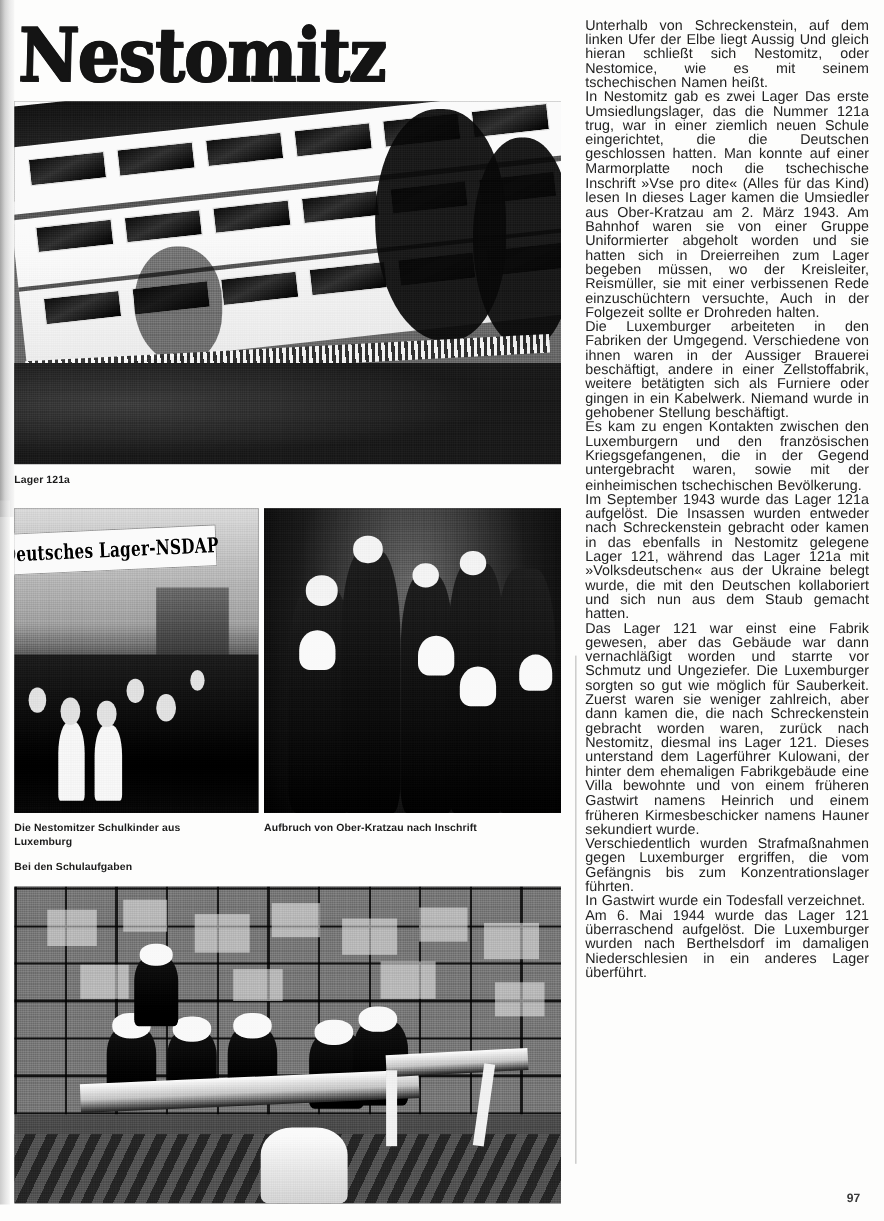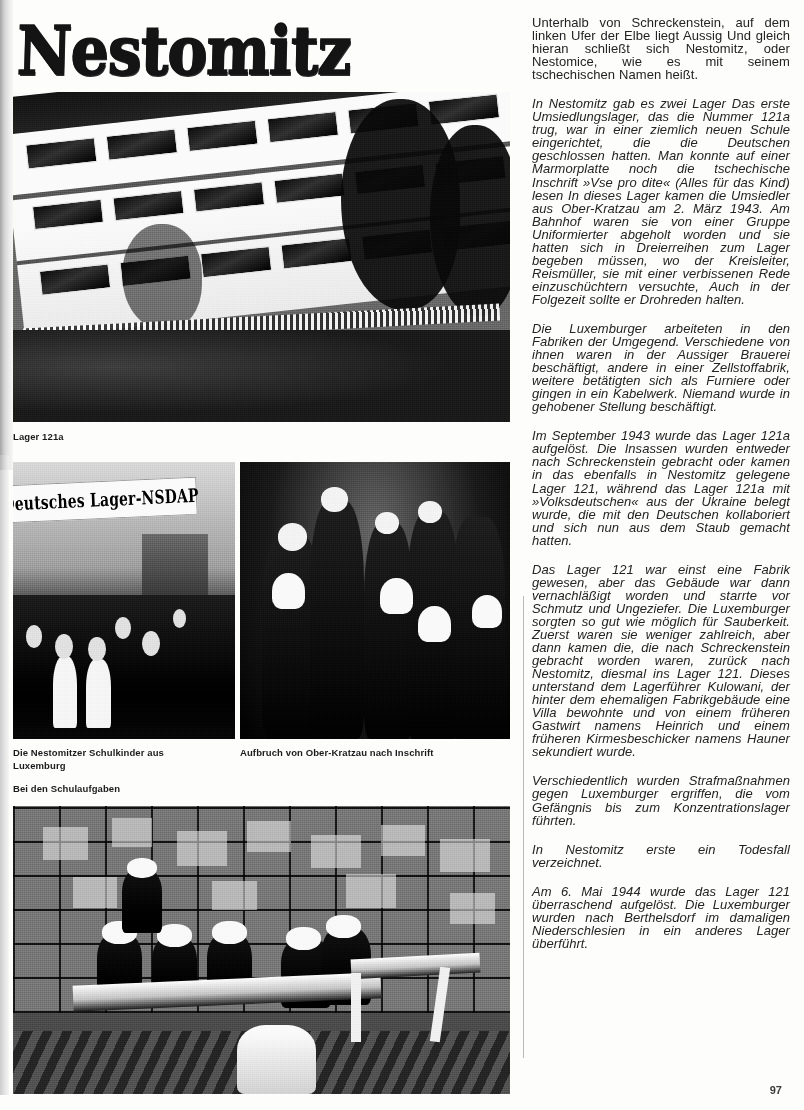--- a/index.html
+++ b/index.html
@@ -169,21 +169,21 @@
   .bodycol p {
     margin: 0;
     font-family: "Liberation Sans", sans-serif;
     font-size: 13px;
     line-height: 13.05px;
     text-align: justify;
     color: #232323;
     letter-spacing: .05px;
     word-spacing: .4px;
   }
-  .bodycol p + p { margin-top: 16px; font-style: italic; }
+  .bodycol p + p { margin-top: 0; }
 
   .pagenum {
     position: absolute;
     right: 22px; bottom: 14px;
     font-family: "Liberation Sans", sans-serif;
     font-size: 11px;
     font-weight: 600;
     color: #3a3a3a;
   }
 </style>
@@ -315,22 +315,23 @@
     <div class="deskleg" style="left:85%;top:56%;width:2%;height:26%;transform:rotate(8deg);"></div>
     <div class="pupil" style="left:45%;top:76%;width:16%;height:24%;background:linear-gradient(180deg,#f1f1ea 0%,#c9c9c2 100%);"></div>
     <div class="grain"></div>
   </div>
   <div class="caption" id="cap-schulaufgaben">Bei den Schulaufgaben</div>
 
   <div class="bodycol">
     <p>Unterhalb von Schreckenstein, auf dem linken Ufer der Elbe liegt Aussig Und gleich hieran schließt sich Nestomitz, oder Nestomice, wie es mit seinem tschechischen Namen heißt.</p>
     <p>In Nestomitz gab es zwei Lager Das erste Umsiedlungslager, das die Nummer 121a trug, war in einer ziemlich neuen Schule eingerichtet, die die Deutschen geschlossen hatten. Man konnte auf einer Marmorplatte noch die tschechische Inschrift »Vse pro dite« (Alles für das Kind) lesen In dieses Lager kamen die Umsiedler aus Ober-Kratzau am 2. März 1943. Am Bahnhof waren sie von einer Gruppe Uniformierter abgeholt worden und sie hatten sich in Dreierreihen zum Lager begeben müssen, wo der Kreisleiter, Reismüller, sie mit einer verbissenen Rede einzuschüchtern versuchte, Auch in der Folgezeit sollte er Drohreden halten.</p>
     <p>Die Luxemburger arbeiteten in den Fabriken der Umgegend. Verschiedene von ihnen waren in der Aussiger Brauerei beschäftigt, andere in einer Zellstoffabrik, weitere betätigten sich als Furniere oder gingen in ein Kabelwerk. Niemand wurde in gehobener Stellung beschäftigt.</p>
+    <p>Es kam zu engen Kontakten zwischen den Luxemburgern und den französischen Kriegsgefangenen, die in der Gegend untergebracht waren, sowie mit der einheimischen tschechischen Bevölkerung.</p>
     <p>Im September 1943 wurde das Lager 121a aufgelöst. Die Insassen wurden entweder nach Schreckenstein gebracht oder kamen in das ebenfalls in Nestomitz gelegene Lager 121, während das Lager 121a mit »Volksdeutschen« aus der Ukraine belegt wurde, die mit den Deutschen kollaboriert und sich nun aus dem Staub gemacht hatten.</p>
     <p>Das Lager 121 war einst eine Fabrik gewesen, aber das Gebäude war dann vernachläßigt worden und starrte vor Schmutz und Ungeziefer. Die Luxemburger sorgten so gut wie möglich für Sauberkeit. Zuerst waren sie weniger zahlreich, aber dann kamen die, die nach Schreckenstein gebracht worden waren, zurück nach Nestomitz, diesmal ins Lager 121. Dieses unterstand dem Lagerführer Kulowani, der hinter dem ehemaligen Fabrikgebäude eine Villa bewohnte und von einem früheren Gastwirt namens Heinrich und einem früheren Kirmesbeschicker namens Hauner sekundiert wurde.</p>
     <p>Verschiedentlich wurden Strafmaßnahmen gegen Luxemburger ergriffen, die vom Gefängnis bis zum Konzentrationslager führten.</p>
-    <p>In Nestomitz erste ein Todesfall verzeichnet.</p>
+    <p>In Gastwirt wurde ein Todesfall verzeichnet.</p>
     <p>Am 6. Mai 1944 wurde das Lager 121 überraschend aufgelöst. Die Luxemburger wurden nach Berthelsdorf im damaligen Niederschlesien in ein anderes Lager überführt.</p>
   </div>
 
   <div class="pagenum">97</div>
 
 </div>
 
 </body></html>

